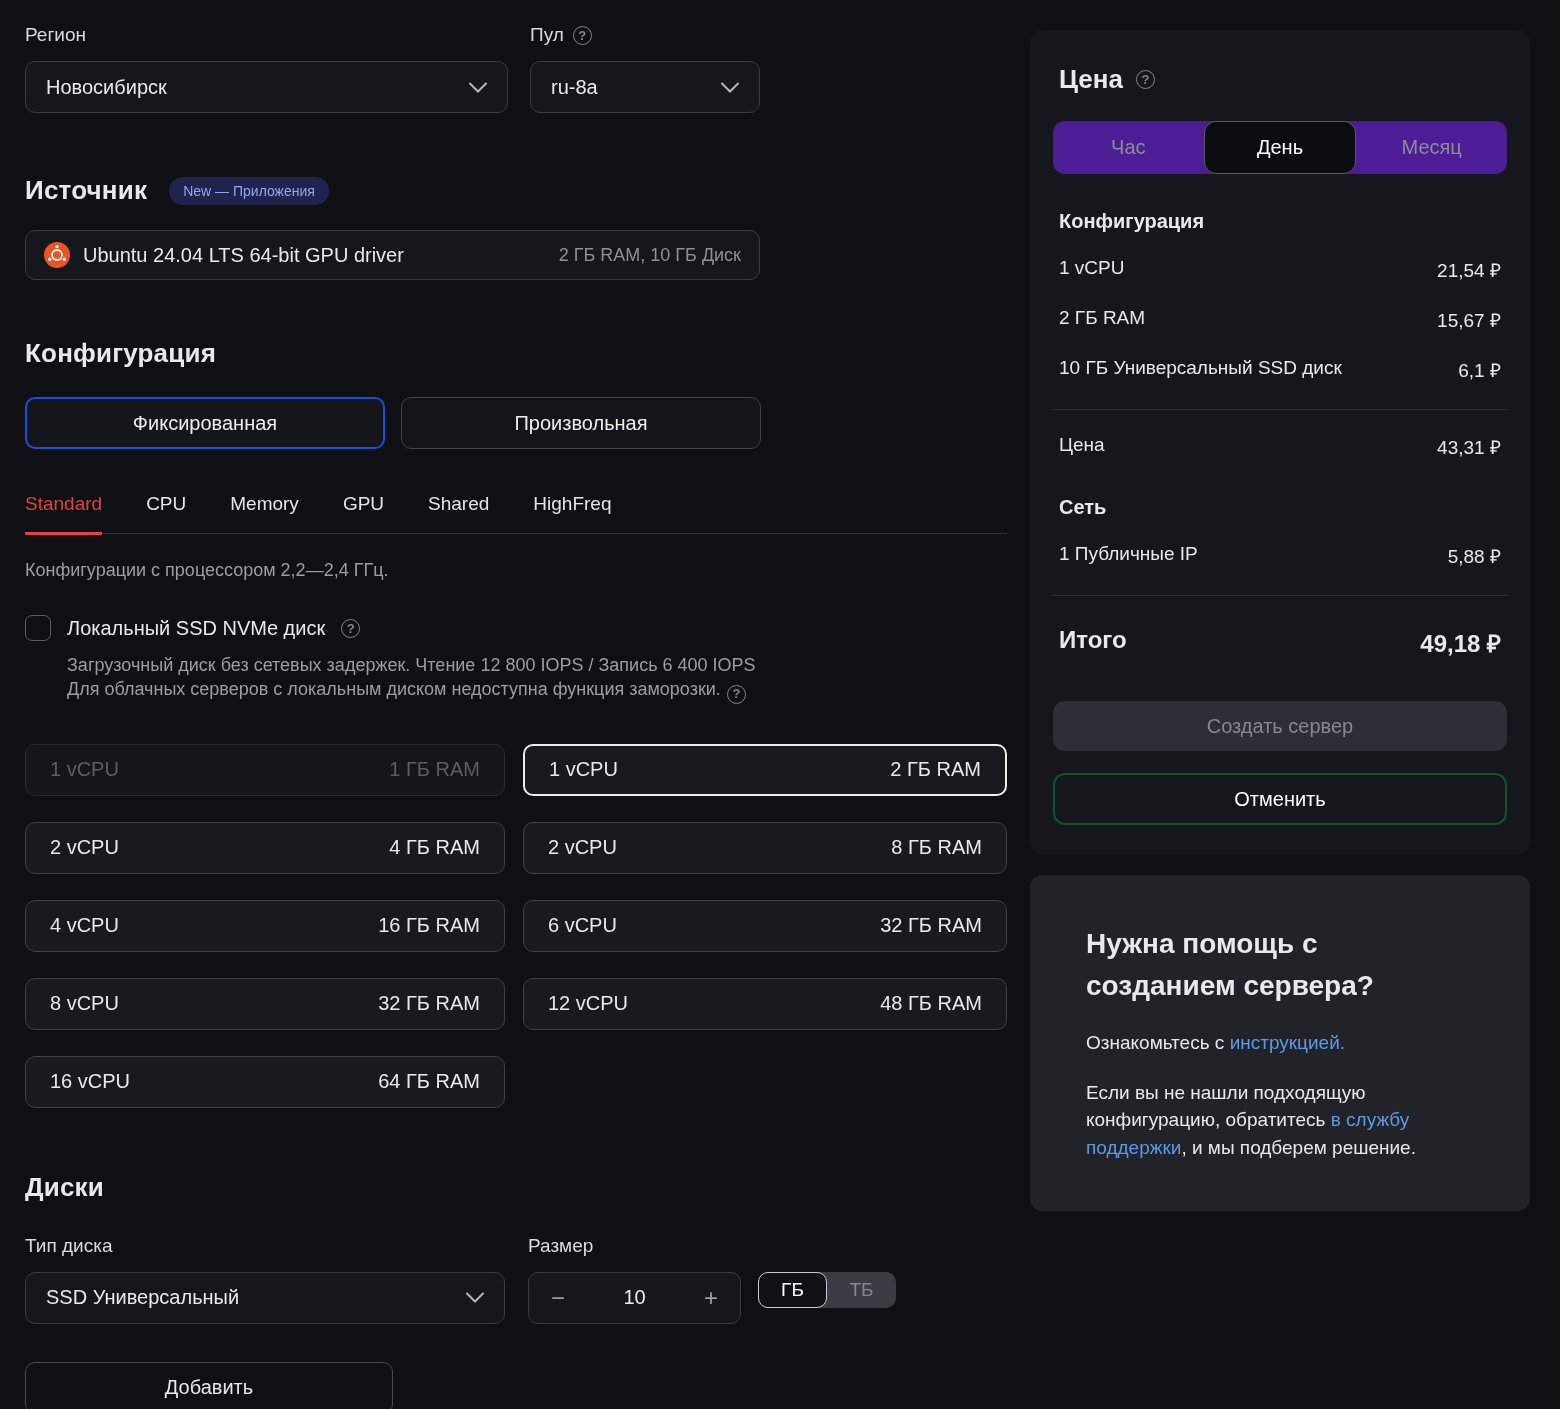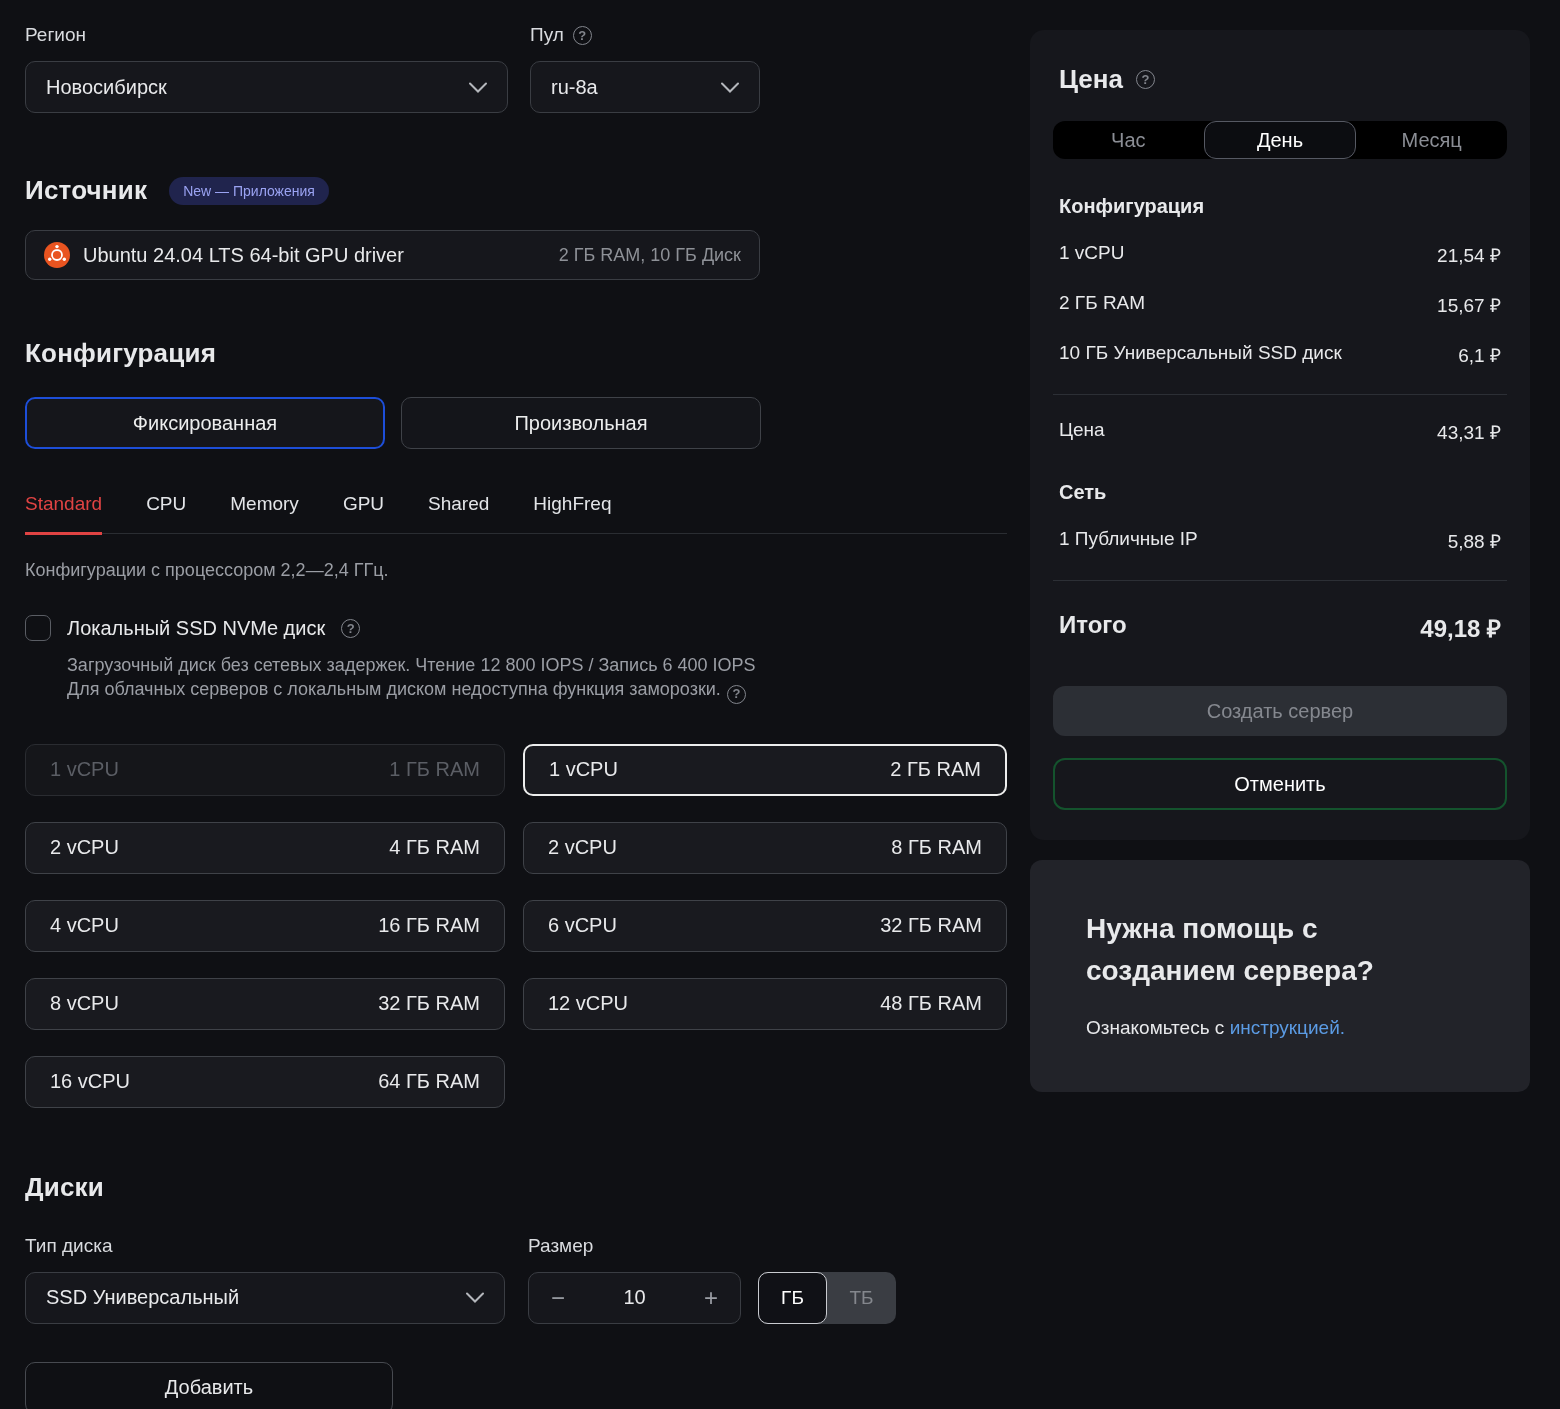--- a/index.html
+++ b/index.html
@@ -86,37 +86,37 @@
   .disks-head { margin-top:64px; }
   .disk-row { margin-top:32px; display:flex; gap:23px; }
   .f-disk-type { width:480px; }
   .stepper {
     width:213px; height:52px; background:#16171c; border:1px solid #3a3d43; border-radius:10px;
     display:flex; align-items:center;
   }
   .step-btn { width:58px; text-align:center; font-size:24px; color:#9b9ea5; cursor:pointer; user-select:none; }
   .step-val { flex:1; text-align:center; font-size:20px; }
   .size-controls { display:flex; gap:17px; }
-  .unit-toggle { height:52px; background:#3a3d43; border-radius:10px; display:flex; }
+  .unit-toggle { height:36px; background:#3a3d43; border-radius:10px; display:flex; }
   .unit { width:69px; display:flex; align-items:center; justify-content:center; font-size:19px; cursor:pointer; }
   .unit.active { background:#101116; border:1px solid #c9cbd0; border-radius:10px; color:#fff; }
   .unit.inactive { color:#84878d; }
   .add-btn {
     margin-top:38px; width:368px; height:52px; background:transparent;
     border:1px solid #474a50; border-radius:10px; color:#e8e9eb; font-size:20px;
     font-family:"Liberation Sans", sans-serif; cursor:pointer;
   }
 
   
   .price-card {
     margin-top:16px; background:#16171c; border-radius:14px;
     padding:26px 23px 30px; width:500px;
   }
   .price-head { display:flex; align-items:center; gap:13px; font-size:26px; font-weight:bold; margin:8px 0 0 6px; }
-  .periods { margin-top:26px; background:#000000; border-radius:12px; height:38px; display:flex; }
+  .periods { margin-top:26px; background:#4c1d95; border-radius:12px; height:53px; display:flex; }
   .period { flex:1; display:flex; align-items:center; justify-content:center; font-size:20px; color:#8b8e95; cursor:pointer; }
   .period.active { background:#0c0d11; border:1px solid #565963; border-radius:12px; color:#fff; }
   .p-sub { font-size:20px; font-weight:bold; margin:36px 0 0 6px; }
   .prow { display:flex; justify-content:space-between; font-size:19px; margin:24px 6px 0; }
   .pdivider { border-top:1px solid #2c2f35; margin:26px 0 0; }
   .ptotal { display:flex; justify-content:space-between; font-size:24px; font-weight:bold; margin:30px 6px 0; }
   .create-btn {
     margin-top:42px; width:100%; height:50px; background:#2c2f35; border:none;
     border-radius:12px; color:#85888f; font-size:20px; font-family:"Liberation Sans", sans-serif; cursor:default;
   }
@@ -337,16 +337,19 @@
 
       <button class="create-btn">Создать сервер</button>
       <button class="cancel-btn">Отменить</button>
     </div>
 
     <div class="help-card">
       <div class="help-title">Нужна помощь с созданием сервера?</div>
       <div class="help-p">
         <span>Ознакомьтесь с </span><a>инструкцией.</a>
       </div>
+      <div class="help-p">
+        <span>Если вы не нашли подходящую конфигурацию, обратитесь </span><a>в службу поддержки</a><span>, и мы подберем решение.</span>
+      </div>
     </div>
 
   </div>
 </div>
 
 </body></html>

